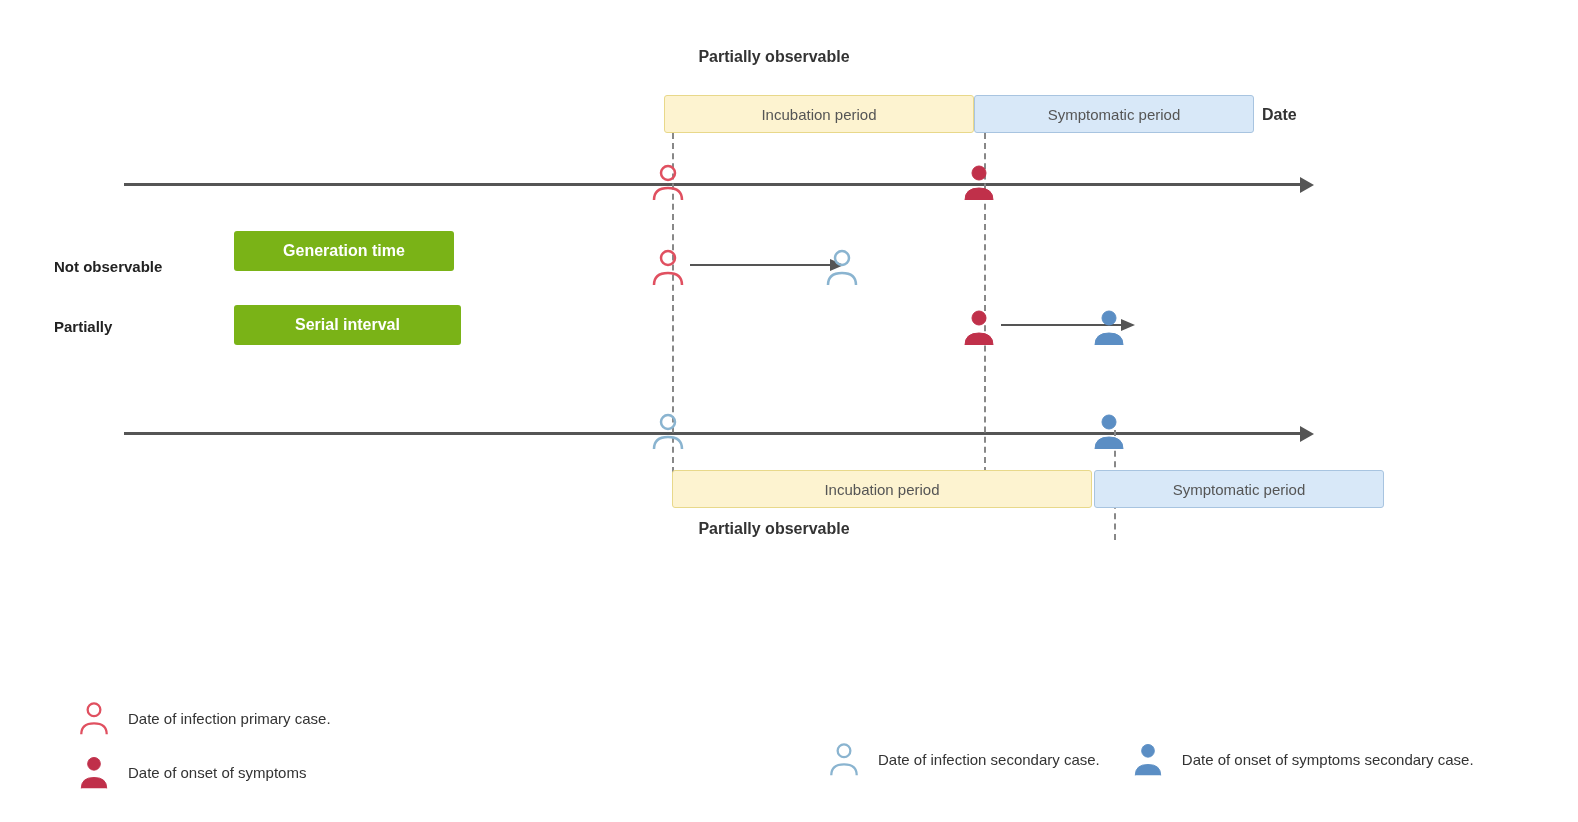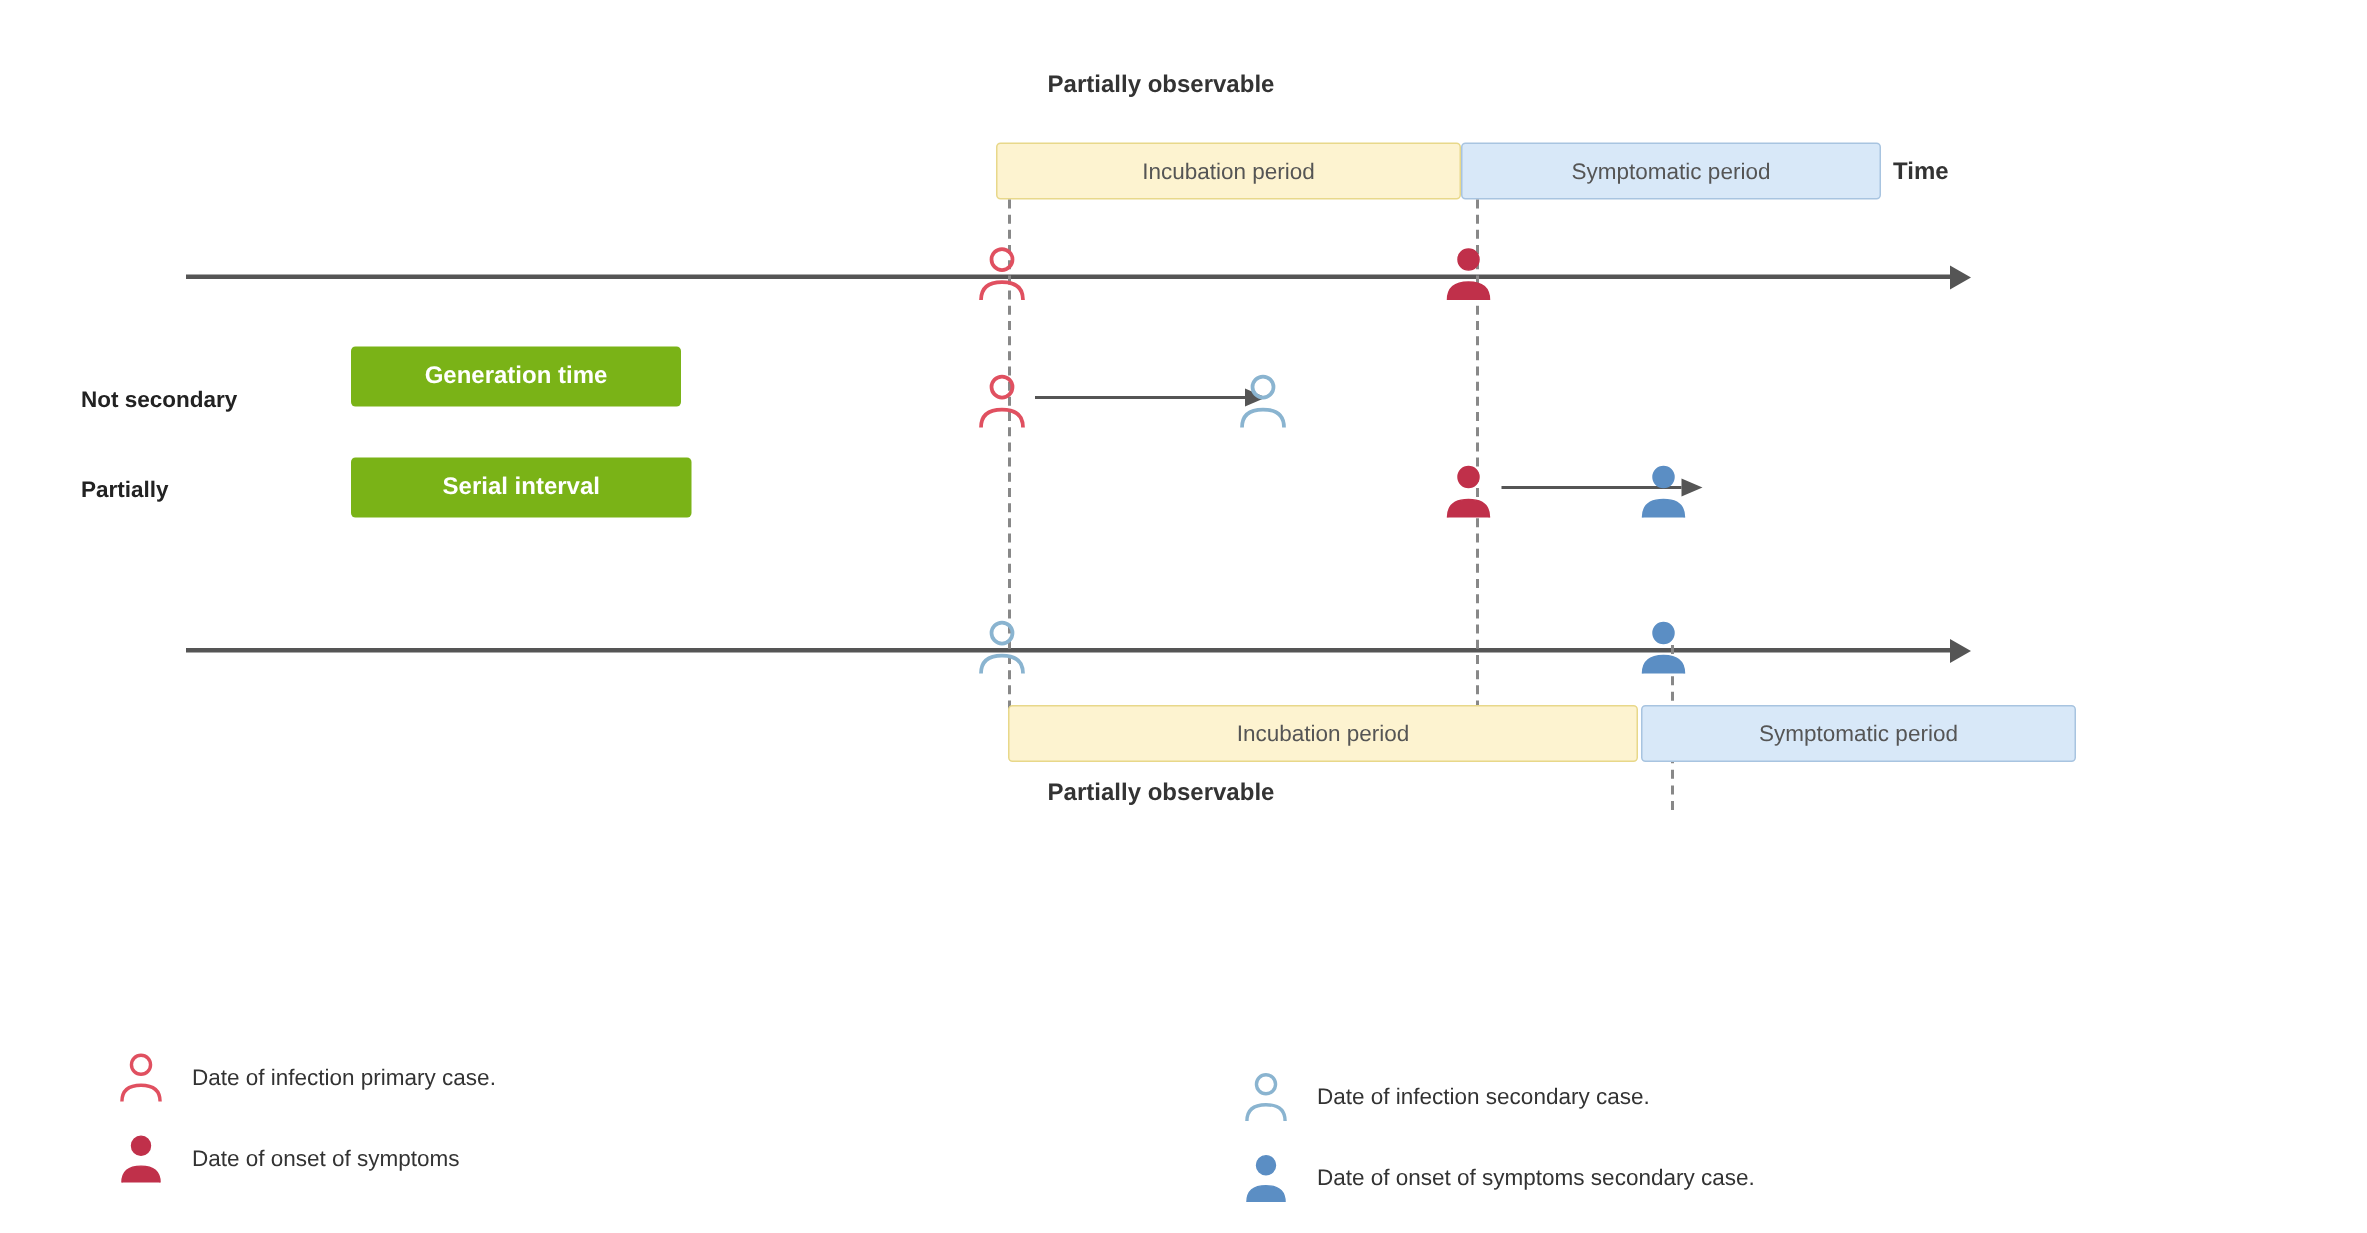--- a/index.html
+++ b/index.html
@@ -203,54 +203,54 @@
     }
     .legend-item {
       display: flex;
       align-items: center;
       gap: 14px;
       font-size: 15px;
       color: #333;
     }
     .legend-right {
       position: absolute;
-      bottom: 17px;
+      bottom: 43px;
       left: 800px;
       display: flex;
-      flex-direction: column;
-      gap: 14px;
+      flex-direction: row;
+      gap: 28px;
     }
 
     svg.person {
       width: 44px;
       height: 44px;
     }
   </style>
 </head>
 <body>
 
 <div class="diagram-container">
 
   <div class="partial-top">Partially observable</div>
 
   <div class="period-box incubation-top">Incubation period</div>
   <div class="period-box symptomatic-top">Symptomatic period</div>
-  <div class="time-label-top">Time</div>
+  <div class="time-label-top">Date</div>
 
   <div class="timeline-line tl-top"></div>
   <div class="arrow-right arrow-top"></div>
 
   <div class="timeline-line tl-bottom"></div>
   <div class="arrow-right arrow-bottom"></div>
 
   <div class="dashed-vline dvl1"></div>
   <div class="dashed-vline dvl2"></div>
   <div class="dashed-vline dvl3"></div>
 
-  <div class="label-not-observable">Not secondary</div>
+  <div class="label-not-observable">Not observable</div>
   <div class="label-observable">Partially</div>
 
   <div class="green-box green-box-generation">Generation time</div>
   <div class="green-box green-box-serial">Serial interval</div>
 
   <div class="person-icon" style="left:622px;top:160px;">
     <svg class="person" viewBox="0 0 44 44">
       <circle cx="22" cy="13" r="7" fill="none" stroke="#e05060" stroke-width="2.5"></circle>
       <path d="M8 40 Q8 28 22 28 Q36 28 36 40" fill="none" stroke="#e05060" stroke-width="2.5"></path>
     </svg>

